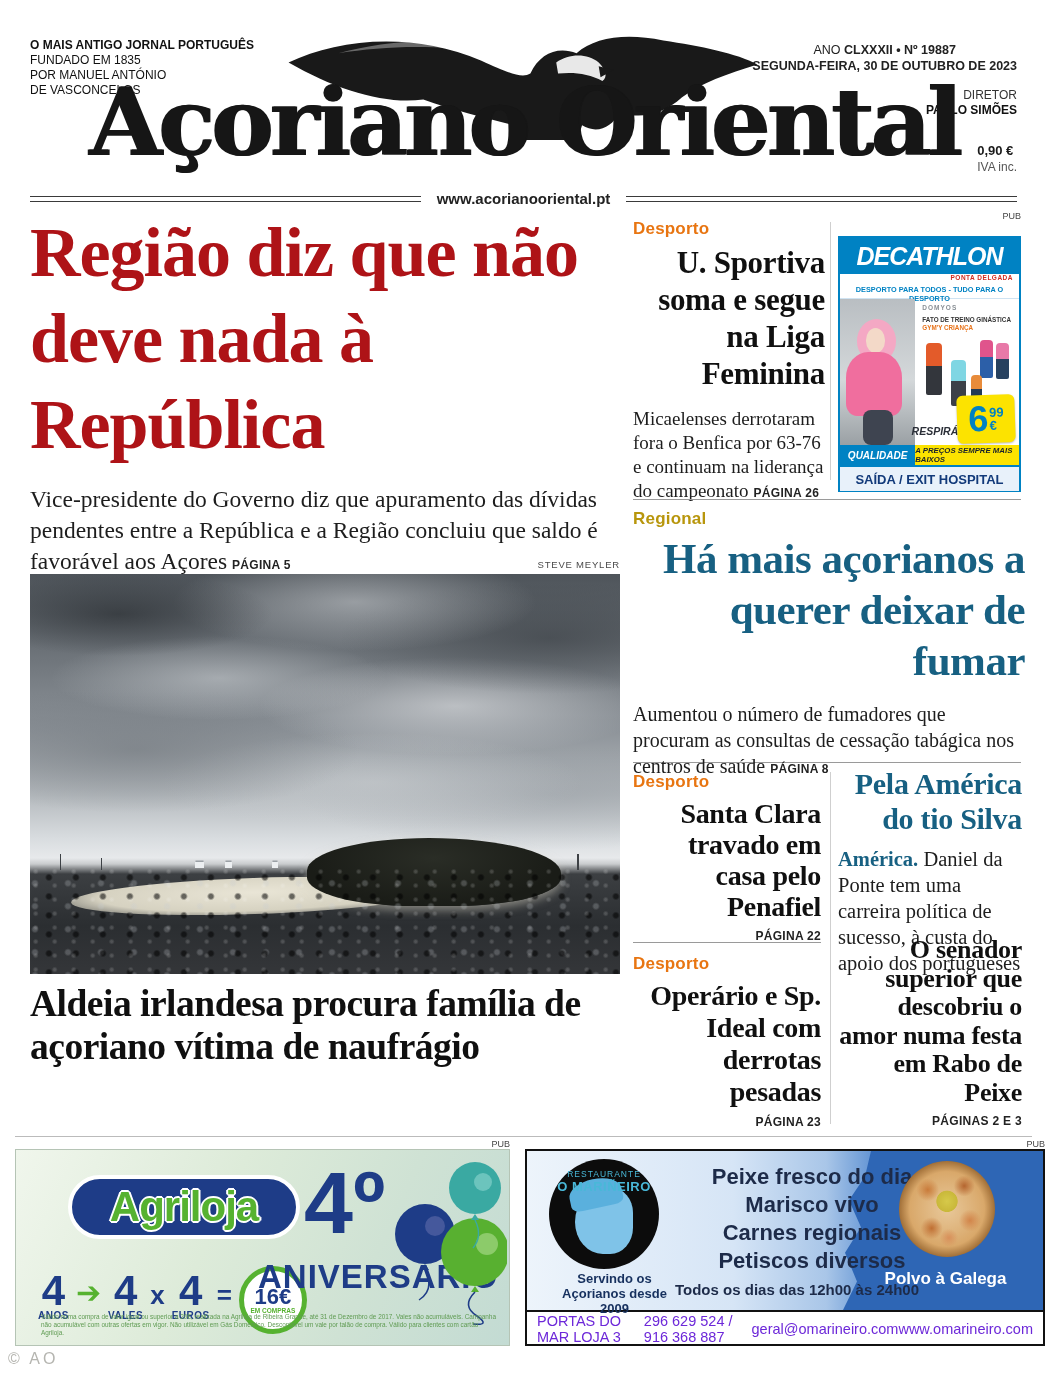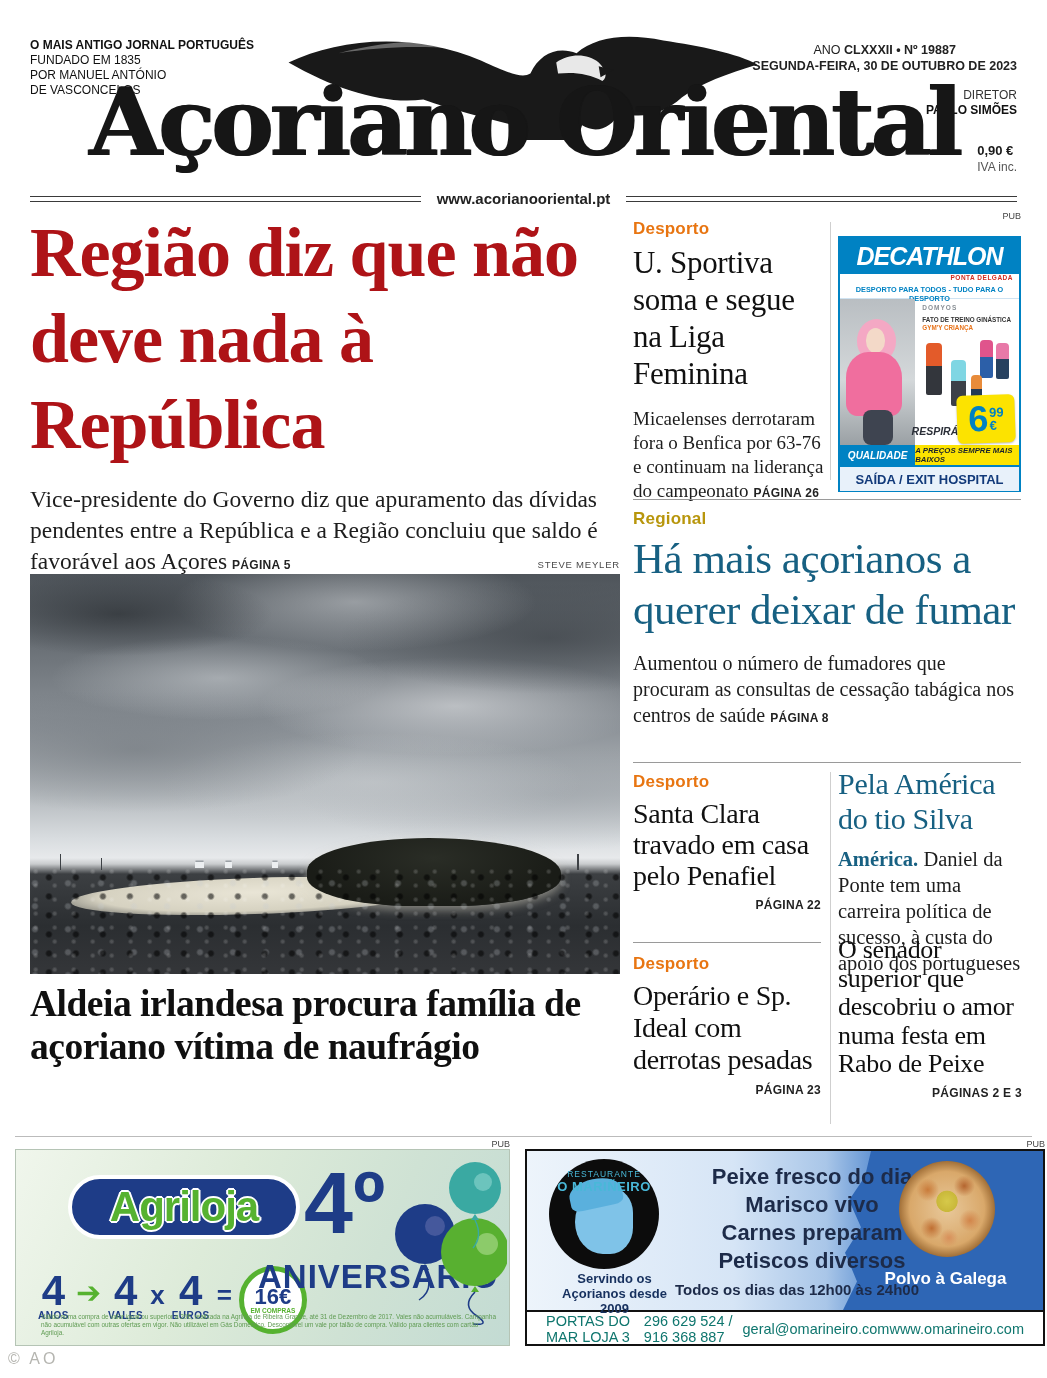--- a/index.html
+++ b/index.html
@@ -65,21 +65,21 @@
 
   
   #story-headline{left:30px;top:982px;width:600px;font-weight:bold;font-size:37.5px;
      line-height:43px;letter-spacing:-.5px;color:#101010;}
   #story-stand{left:30px;top:1076px;width:600px;font-size:21px;line-height:27px;color:#1d1d1d;}
 
   
   .kicker{font-weight:bold;font-size:17px;letter-spacing:.2px;}
   .k-orange{color:#e87511;}
   .k-gold{color:#b8960c;}
-  .rc-head{font-family:"Liberation Serif",serif;font-weight:normal;color:#101010;letter-spacing:-.3px;}
+  .rc-head{font-family:"Liberation Serif",serif;font-weight:bold;color:#101010;letter-spacing:-.3px;text-align:right;}
   .rc-text{font-family:"Liberation Serif",serif;color:#1d1d1d;}
   .teal{color:#176082;}
   #sportiva{left:633px;top:219px;width:192px;}
   #sportiva .rc-head{font-size:31px;line-height:37px;margin-top:5px;}
   #sportiva .rc-text{font-size:19px;line-height:24px;margin-top:15px;}
   #dec-pub{left:838px;top:211px;width:183px;text-align:right;font-size:9px;color:#444;}
   .rule{background:#9a9a9a;height:1px;}
   #rule1{left:633px;top:499px;width:388px;}
   #regional{left:633px;top:509px;width:392px;}
   #regional .rc-head{font-size:43px;line-height:51px;margin-top:4px;letter-spacing:-.5px;}
@@ -195,21 +195,21 @@
       radial-gradient(circle at 50% 42%,#d6c94a 0%,#c9b83a 14%,rgba(0,0,0,0) 15%),
       radial-gradient(circle at 30% 30%,#c97b3a 0%,rgba(0,0,0,0) 12%),
       radial-gradient(circle at 68% 26%,#b5652f 0%,rgba(0,0,0,0) 11%),
       radial-gradient(circle at 74% 62%,#d2854a 0%,rgba(0,0,0,0) 12%),
       radial-gradient(circle at 34% 70%,#c06f33 0%,rgba(0,0,0,0) 12%),
       radial-gradient(circle at 52% 80%,#d8905a 0%,rgba(0,0,0,0) 10%),
       radial-gradient(circle at 50% 50%,#e8c89a 0%,#d9a86a 55%,#9c6a33 72%,#7a4e22 84%,#5e3a18 100%);}
   .mar-dish-label{position:absolute;right:10px;top:118px;width:175px;text-align:center;
      color:#fff;font-weight:bold;font-size:17px;}
   .mar-bar{height:34px;border-top:2px solid #111;display:flex;align-items:center;
-     justify-content:space-between;padding:0 19px;font-size:14.5px;color:#0f766e;
+     justify-content:space-between;padding:0 10px;font-size:14.5px;color:#6d28d9;
      font-family:"Liberation Sans",sans-serif;font-stretch:condensed;}
 
   #copyright{left:8px;top:1350px;font-size:16px;color:#b5b5b0;letter-spacing:3px;}
 </style>
 </head>
 <body>
 
 <div id="page">
 
   <div class="abs" id="hdr-left">
@@ -406,21 +406,21 @@
         <div class="hat"></div>
         <div class="mar-logo-txt">
           <span class="s">RESTAURANTE</span>
           <span class="b">O MARIÑEIRO</span>
         </div>
       </div>
       <div class="mar-serv">Servindo os Açorianos desde 2009</div>
       <div class="mar-menu">
         <div>Peixe fresco do dia</div>
         <div>Marisco vivo</div>
-        <div>Carnes preparam</div>
+        <div>Carnes regionais</div>
         <div>Petiscos diversos</div>
       </div>
       <div class="mar-hours">Todos os dias das 12h00 às 24h00</div>
       <div class="mar-dish"></div>
       <div class="mar-dish-label">Polvo à Galega</div>
     </div>
     <div class="mar-bar">
       <span>PORTAS DO MAR LOJA 3</span>
       <span>296 629 524 / 916 368 887</span>
       <span>geral@omarineiro.com</span>

